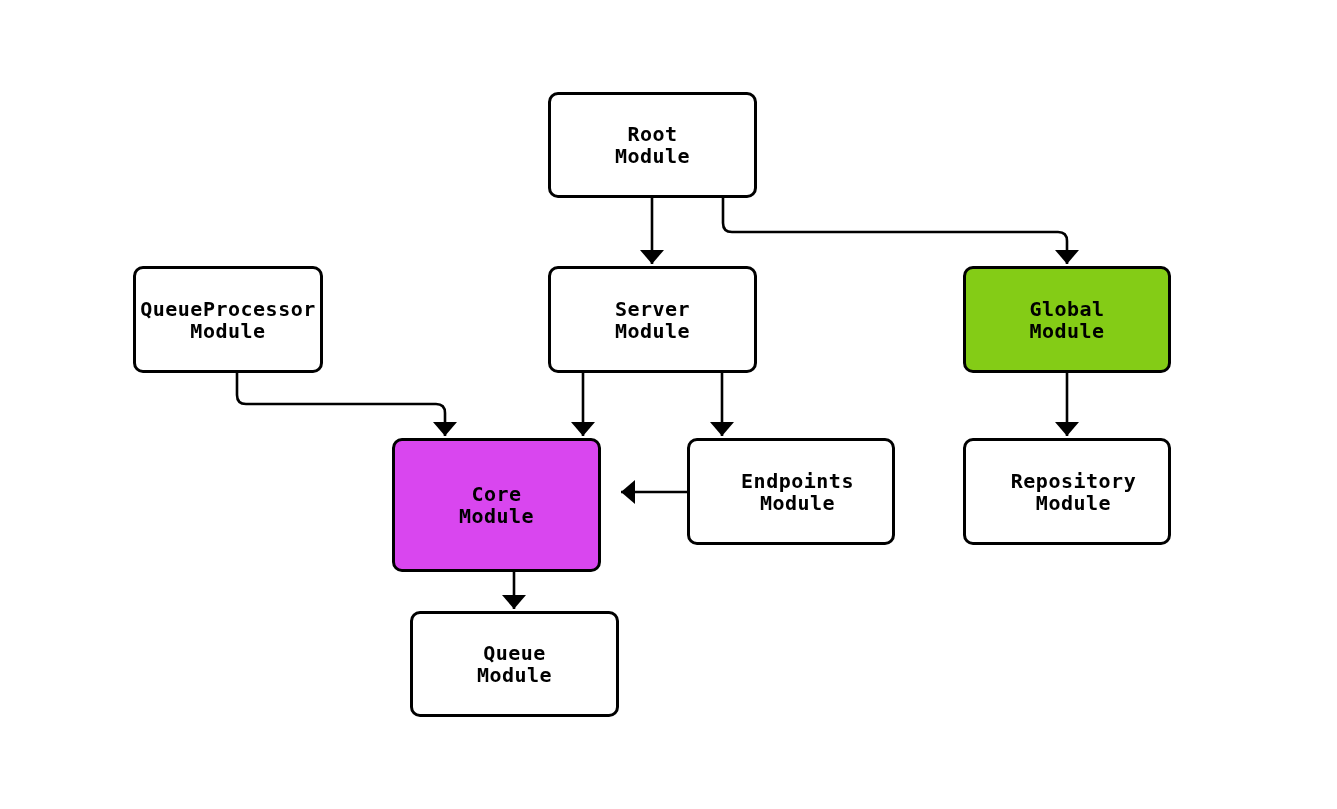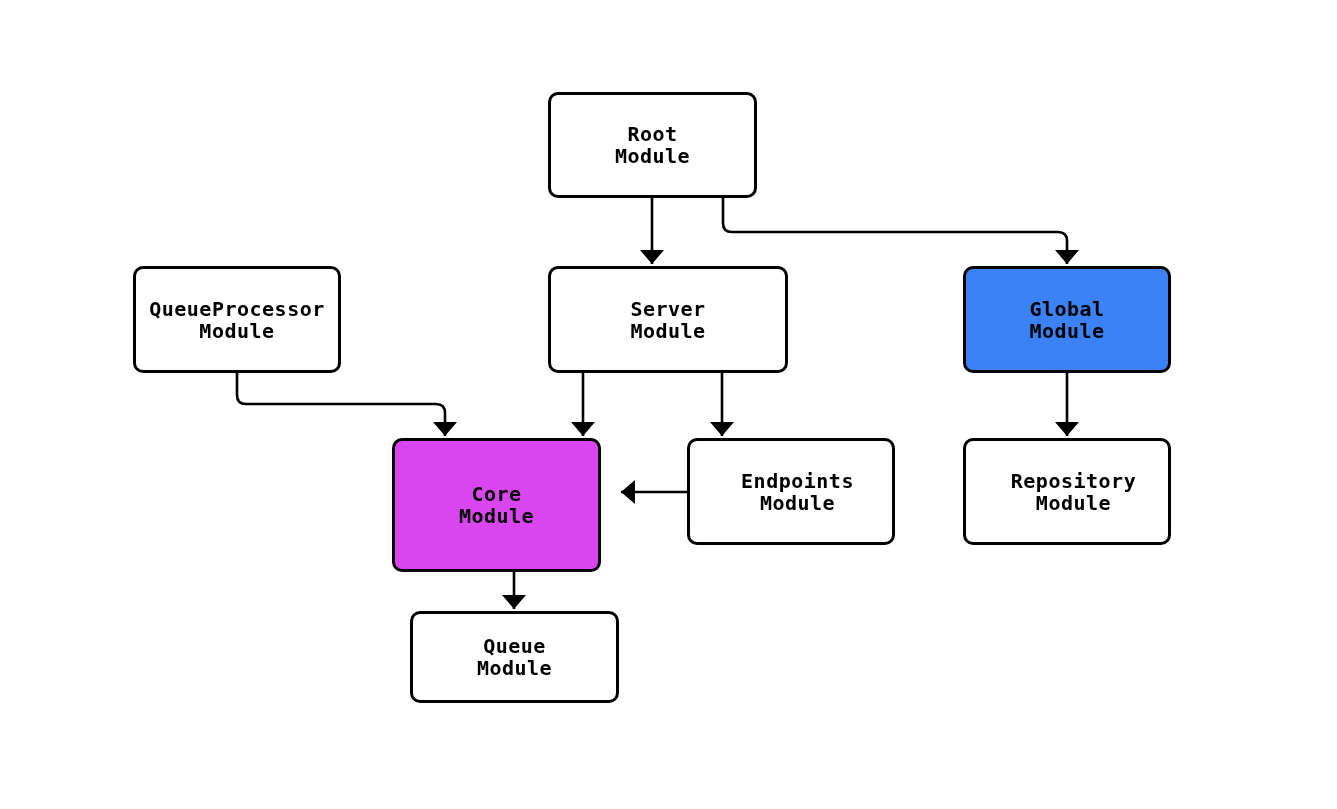--- a/index.html
+++ b/index.html
@@ -66,42 +66,42 @@
         <path class="edge" d="M687,492 L621,492" marker-end="url(#arrowhead)"></path>
         <path class="edge" d="M1067,373 L1067,436" marker-end="url(#arrowhead)"></path>
         <path class="edge" d="M514,545 L514,609" marker-end="url(#arrowhead)"></path>
       </g>
   </svg>
   <div id="nodes">
       <div class="node" style="left: 548px; top: 92px; width: 209px; height: 106px; background: rgb(255, 255, 255); border-color: rgb(0, 0, 0);">
         <span class="label" style="color: rgb(0, 0, 0);">Root
 Module</span>
       </div>
-      <div class="node" style="left: 133px; top: 266px; width: 208px; height: 107px; background: rgb(255, 255, 255); border-color: rgb(0, 0, 0);">
+      <div class="node" style="left: 133px; top: 266px; width: 190px; height: 107px; background: rgb(255, 255, 255); border-color: rgb(0, 0, 0);">
         <span class="label" style="color: rgb(0, 0, 0);">QueueProcessor
 Module</span>
       </div>
-      <div class="node" style="left: 548px; top: 266px; width: 240px; height: 107px; background: rgb(255, 255, 255); border-color: rgb(0, 0, 0);">
+      <div class="node" style="left: 548px; top: 266px; width: 209px; height: 107px; background: rgb(255, 255, 255); border-color: rgb(0, 0, 0);">
         <span class="label" style="color: rgb(0, 0, 0);">Server
 Module</span>
       </div>
-      <div class="node" style="left: 963px; top: 266px; width: 208px; height: 107px; background: #3b82f6; border-color: rgb(0, 0, 0);">
+      <div class="node" style="left: 963px; top: 266px; width: 208px; height: 107px; background: #84cc16; border-color: rgb(0, 0, 0);">
         <span class="label" style="color: rgb(0, 0, 0);">Global
 Module</span>
       </div>
       <div class="node" style="left: 392px; top: 438px; width: 209px; height: 134px; background: #d946ef; border-color: rgb(0, 0, 0);">
         <span class="label" style="color: rgb(0, 0, 0);">Core
 Module</span>
       </div>
       <div class="node" style="left: 687px; top: 438px; width: 208px; height: 107px; background: rgb(255, 255, 255); border-color: rgb(0, 0, 0); padding-left: 13px;">
         <span class="label" style="color: rgb(0, 0, 0);">Endpoints
 Module</span>
       </div>
       <div class="node" style="left: 963px; top: 438px; width: 208px; height: 107px; background: rgb(255, 255, 255); border-color: rgb(0, 0, 0);">
         <span class="label" style="color: rgb(0, 0, 0); margin-left: 13px;">Repository
 Module</span>
       </div>
-      <div class="node" style="left: 410px; top: 611px; width: 209px; height: 92px; background: rgb(255, 255, 255); border-color: rgb(0, 0, 0);">
+      <div class="node" style="left: 410px; top: 611px; width: 209px; height: 106px; background: rgb(255, 255, 255); border-color: rgb(0, 0, 0);">
         <span class="label" style="color: rgb(0, 0, 0);">Queue
 Module</span>
       </div>
     </div>
 </div>
 
 </body></html>

